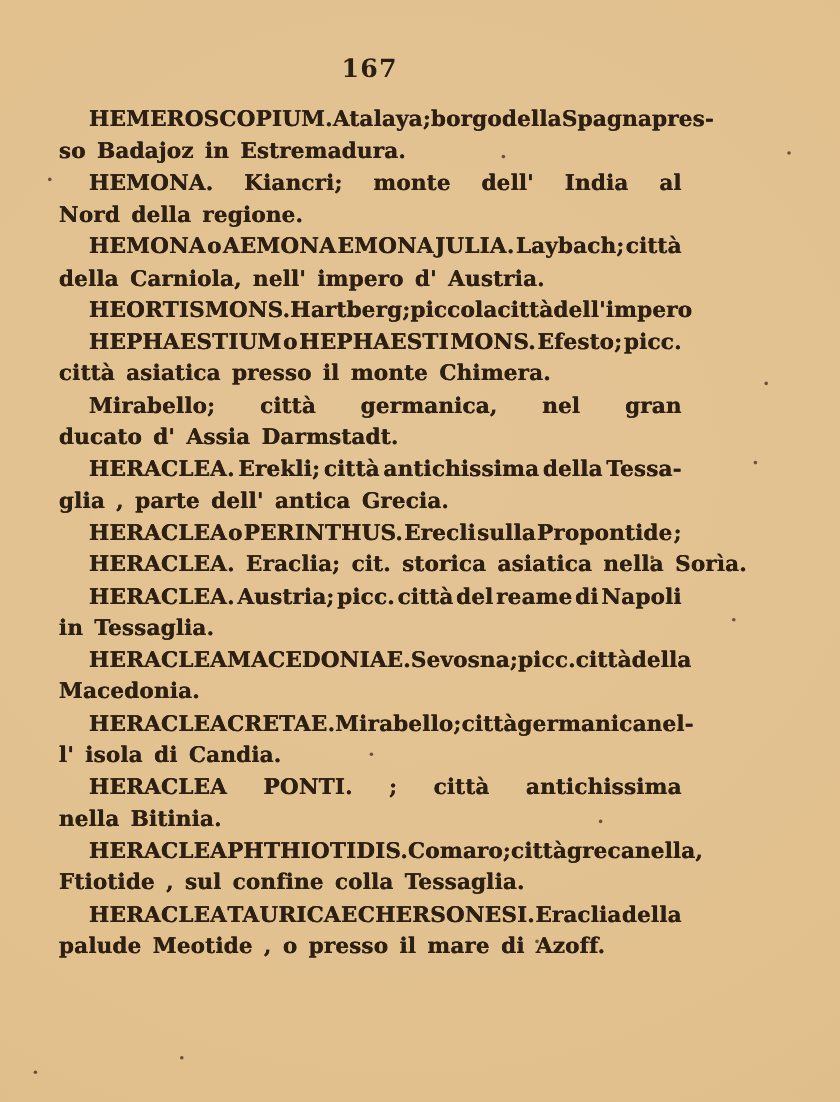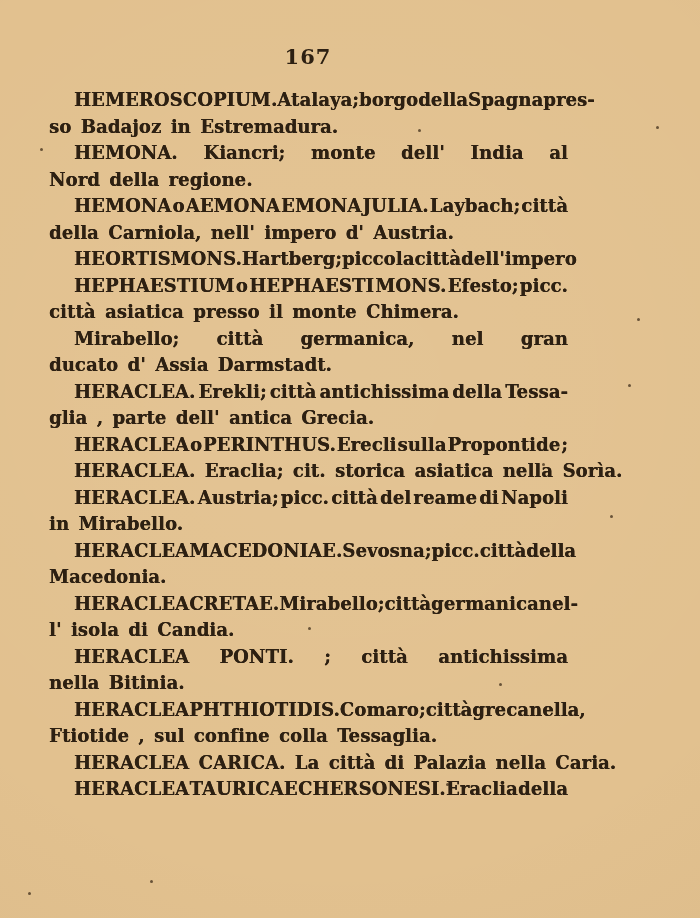--- a/index.html
+++ b/index.html
@@ -141,21 +141,21 @@
       <div class="line indent just">
         <span>HERACLEA.</span>
         <span>Austria;</span>
         <span>picc.</span>
         <span>città</span>
         <span>del</span>
         <span>reame</span>
         <span>di</span>
         <span>Napoli</span>
       </div>
-      <div class="line">in Mirabello.</div>
+      <div class="line">in Tessaglia.</div>
       <div class="line indent just">
         <span>HERACLEA</span>
         <span>MACEDONIAE.</span>
         <span>Sevosna;</span>
         <span>picc.</span>
         <span>città</span>
         <span>della</span>
       </div>
       <div class="line">Macedonia.</div>
       <div class="line indent just">
@@ -177,28 +177,28 @@
       <div class="line">nella Bitinia.</div>
       <div class="line indent just">
         <span>HERACLEA</span>
         <span>PHTHIOTIDIS.</span>
         <span>Comaro;</span>
         <span>città</span>
         <span>greca</span>
         <span>nella,</span>
       </div>
       <div class="line">Ftiotide , sul confine colla Tessaglia.</div>
-      <div class="line indent">HERACLEA CARICA. La città di Palazia nella Caria.</div>
       <div class="line indent just">
         <span>HERACLEA</span>
         <span>TAURICAE</span>
         <span>CHERSONESI.</span>
         <span>Eraclia</span>
         <span>della</span>
       </div>
+      <div class="line">palude Meotide , o presso il mare di Azoff.</div>
     </div>
 <span class="speck" style="left: 418px; top: 129px;"></span>
     <span class="speck" style="left: 656px; top: 126px;"></span>
     <span class="speck" style="left: 40px; top: 148px;"></span>
     <span class="speck" style="left: 253px; top: 287px;"></span>
     <span class="speck" style="left: 637px; top: 318px;"></span>
     <span class="speck" style="left: 628px; top: 384px;"></span>
     <span class="speck" style="left: 542px; top: 463px;"></span>
     <span class="speck" style="left: 610px; top: 515px;"></span>
     <span class="speck" style="left: 308px; top: 627px;"></span>

